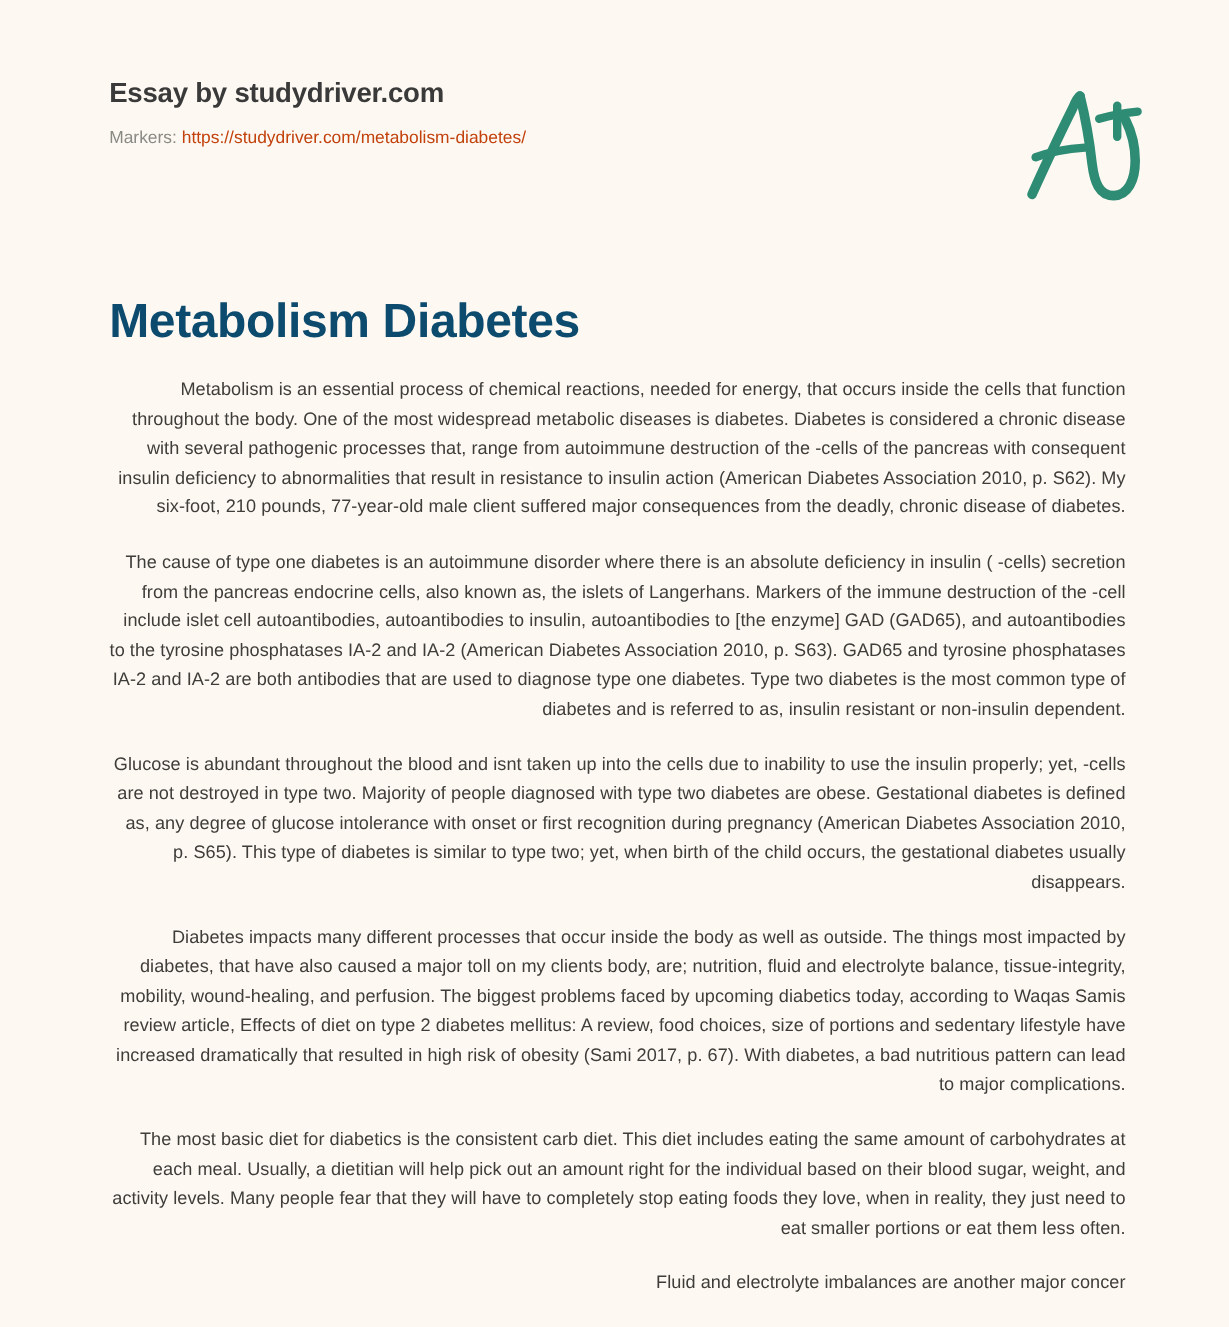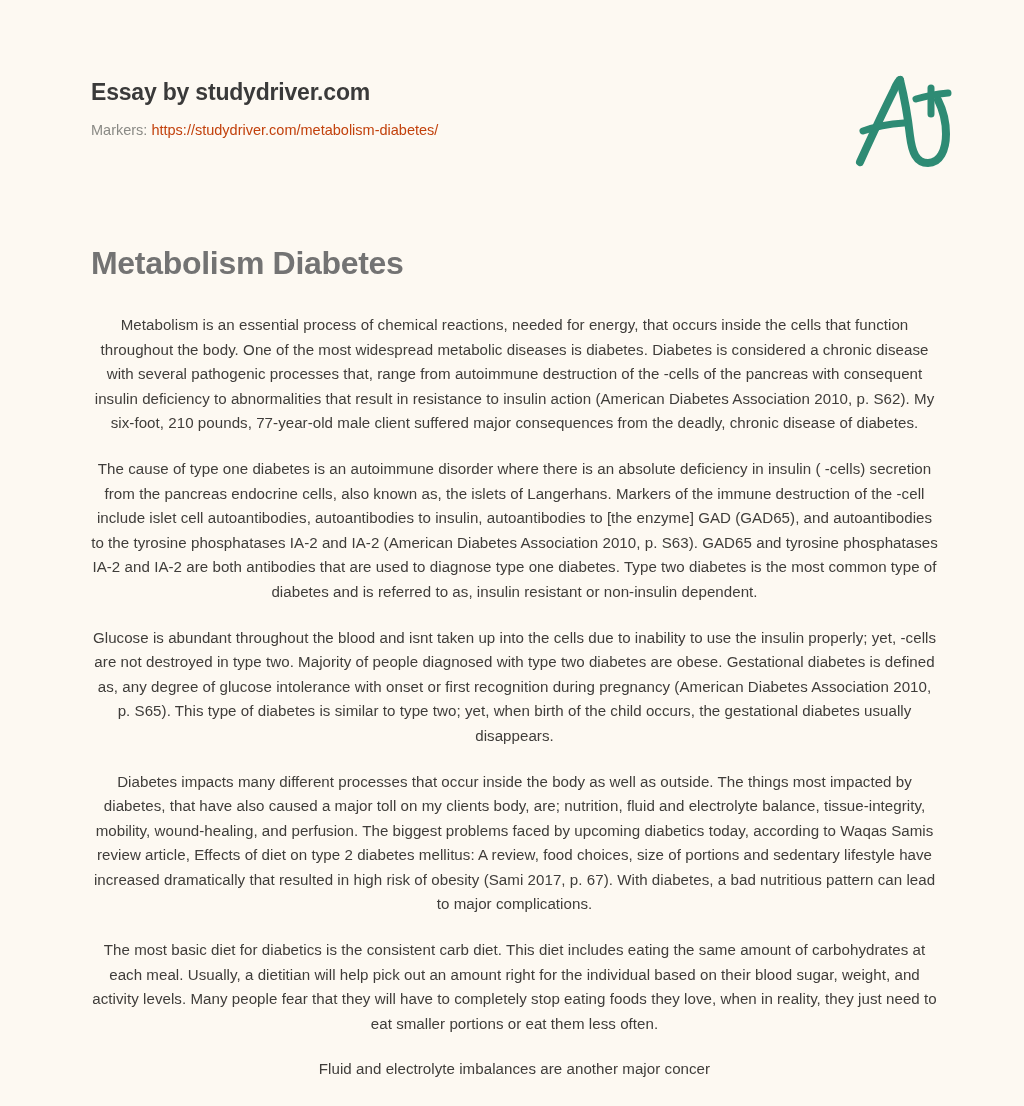--- a/index.html
+++ b/index.html
@@ -19,21 +19,20 @@
     width: 1024px;
     height: 1106px;
     background: #fdf9f2;
     box-sizing: border-box;
   }
   .header {
     position: absolute;
     left: 91px;
     top: 64px;
     right: 80px;
-    margin-top: 15px;
   }
   .site-title {
     font-size: 23px;
     font-weight: bold;
     color: #3a3a3a;
     letter-spacing: -0.2px;
     line-height: 1.2;
     margin: 0;
   }
   .source-line {
@@ -59,39 +58,39 @@
   }
   .logo svg {
     display: block;
     width: 108px;
     height: 100px;
   }
   .doc-title {
     position: absolute;
     left: 91px;
     top: 243px;
-    font-size: 32px;
+    font-size: 40px;
     font-weight: bold;
-    color: #737373;
+    color: #0c4a6e;
     letter-spacing: -0.3px;
     margin: 0;
     line-height: 1.25;
   }
   .body-copy {
     position: absolute;
     left: 91px;
     top: 313px;
     width: 847px;
   }
   .body-copy p {
     margin: 0 0 21px 0;
     font-size: 15.1px;
     line-height: 24.6px;
     color: #3f3d3a;
-    text-align: center;
+    text-align: right;
     letter-spacing: 0.05px;
   }
   .body-copy p:last-child {
     margin-bottom: 12px;
   }
 </style>
 </head>
 <body>
 
 <div class="page">

